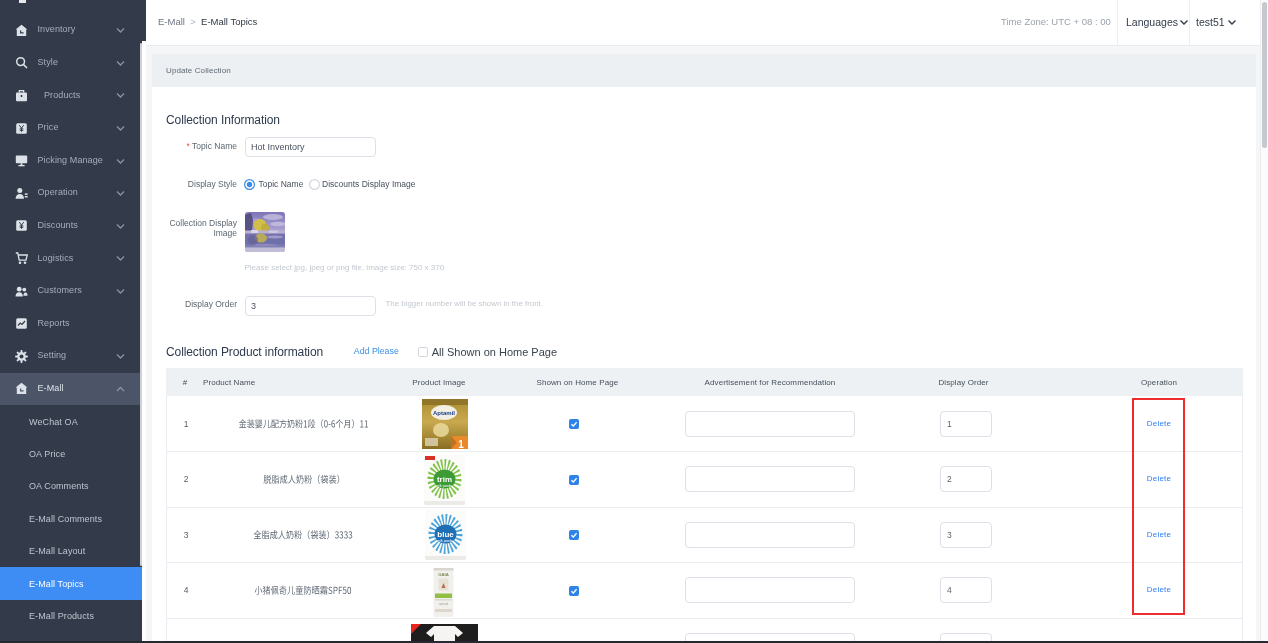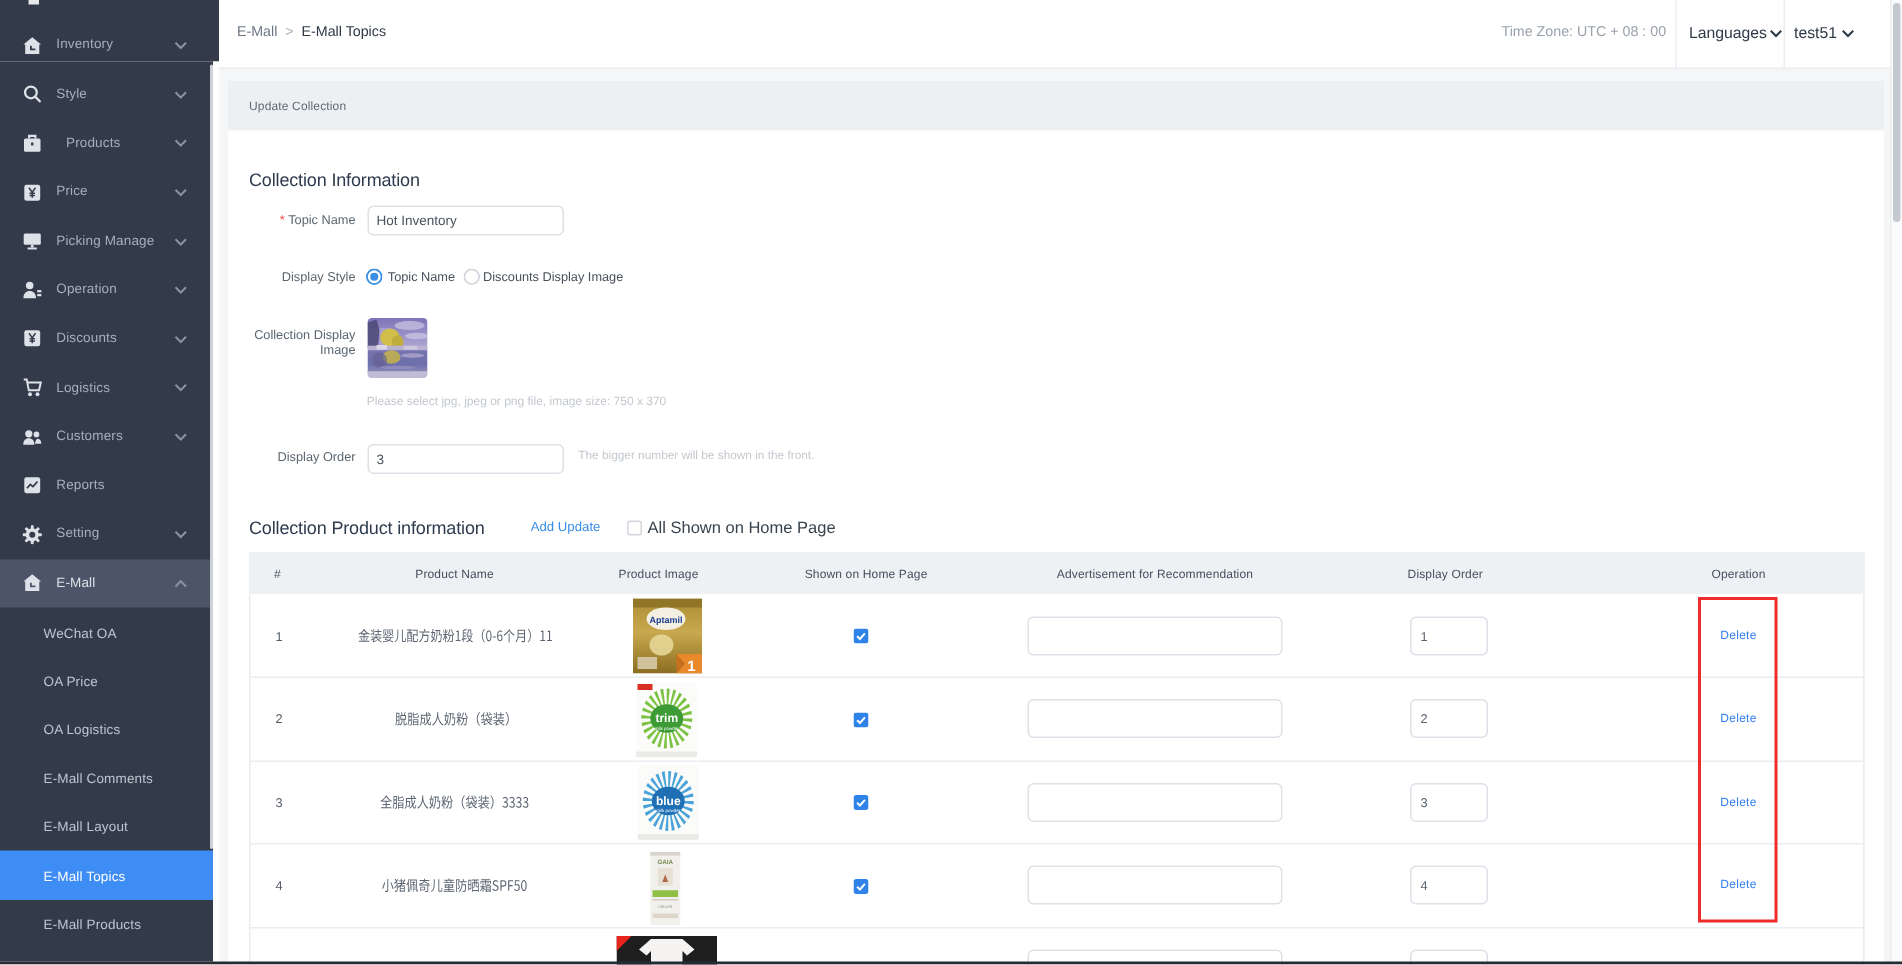--- a/index.html
+++ b/index.html
@@ -82,28 +82,28 @@
 <rect width="40" height="40" fill="#5a5f9e" opacity="0.12"></rect>
 </g>
 </svg>
 <div class="abs" style="left:244.5px;top:262.7px;font-size:8px;color:#c3c8cf">Please select jpg, jpeg or png file, image size: 750 x 370</div>
 <div class="abs lbl" style="left:0px;top:298.5px;width:237px;text-align:right">Display Order</div>
 <div class="abs" style="left:244.5px;top:295.5px;width:131px;height:20px;border:1px solid #dce1e7;border-radius:4px;background:#fff"></div>
 <div class="abs" style="left:251px;top:300.5px;font-size:9px;color:#49525e">3</div>
 <div class="abs" style="left:385.5px;top:298.7px;font-size:7.9px;color:#c3c8cf">The bigger number will be shown in the front.</div>
 
 <div class="abs bold" style="left:166px;top:344.5px;font-size:12px;color:#2e3b4e;letter-spacing:-0.1px">Collection Product information</div>
-<div class="abs" style="left:353.8px;top:346px;font-size:8.8px;color:#3a8ee6">Add Update</div>
+<div class="abs" style="left:353.8px;top:346px;font-size:8.8px;color:#3a8ee6">Add Please</div>
 <div class="abs" style="left:418px;top:347px;width:9.5px;height:9.5px;border:1px solid #d3d7dd;border-radius:2px;background:#fff"></div>
 <div class="abs bold" style="left:431.7px;top:346px;font-size:11px;color:#39434e">All Shown on Home Page</div>
 
 <div class="abs" style="left:166px;top:368px;width:1076.5px;height:275px;border-left:1px solid #e9ecf0;border-right:1px solid #e9ecf0"></div>
 <div class="abs" style="left:166px;top:368px;width:1076.5px;height:28px;background:#eef1f4"></div>
 <div class="abs bold" style="left:85.0px;top:377.5px;width:200px;text-align:center;font-size:8px;color:#454f5c;letter-spacing:0.1px">#</div>
-<div class="abs bold" style="left:203.0px;top:377.5px;width:200px;text-align:center;font-size:8px;color:#454f5c;letter-spacing:0.1px">Product Name</div>
+<div class="abs bold" style="left:203.0px;top:377.5px;width:200px;text-align:left;font-size:8px;color:#454f5c;letter-spacing:0.1px">Product Name</div>
 <div class="abs bold" style="left:339.0px;top:377.5px;width:200px;text-align:center;font-size:8px;color:#454f5c;letter-spacing:0.1px">Product Image</div>
 <div class="abs bold" style="left:477.4px;top:377.5px;width:200px;text-align:center;font-size:8px;color:#454f5c;letter-spacing:0.1px">Shown on Home Page</div>
 <div class="abs bold" style="left:670.0px;top:377.5px;width:200px;text-align:center;font-size:8px;color:#454f5c;letter-spacing:0.1px">Advertisement for Recommendation</div>
 <div class="abs bold" style="left:863.5px;top:377.5px;width:200px;text-align:center;font-size:8px;color:#454f5c;letter-spacing:0.1px">Display Order</div>
 <div class="abs bold" style="left:1059.0px;top:377.5px;width:200px;text-align:center;font-size:8px;color:#454f5c;letter-spacing:0.1px">Operation</div>
 <div class="abs" style="left:166px;top:451.0px;width:1076.5px;height:1px;background:#e9ecf0"></div>
 <div class="abs" style="left:181px;top:418.8px;width:10px;text-align:center;font-size:8.5px;color:#545d69">1</div>
 <svg class="abs" style="left:0;top:0;pointer-events:none" width="1268" height="643" viewBox="0 0 1268 643">
     <g transform="translate(238.7,427.4) scale(0.6707,0.8)" fill="#5b6470">
       <path d="M2.9 -6.5H9.1V-5.6H2.9ZM1.4 -4.0H10.7V-3.2H1.4ZM0.8 -0.2H11.2V0.6H0.8ZM5.5 -6.1H6.4V0.2H5.5ZM2.4 -2.6 3.1 -2.9Q3.4 -2.6 3.6 -2.2Q3.8 -1.8 4.0 -1.4Q4.2 -1.0 4.3 -0.7L3.5 -0.4Q3.4 -0.7 3.2 -1.1Q3.0 -1.5 2.8 -1.9Q2.6 -2.3 2.4 -2.6ZM8.8 -2.9 9.6 -2.6Q9.3 -2.0 8.9 -1.4Q8.5 -0.8 8.2 -0.4L7.5 -0.7Q7.7 -1.0 8.0 -1.4Q8.2 -1.8 8.4 -2.2Q8.6 -2.6 8.8 -2.9ZM6.4 -9.6Q6.8 -9.1 7.4 -8.6Q8.0 -8.1 8.7 -7.6Q9.4 -7.2 10.2 -6.8Q10.9 -6.5 11.7 -6.3Q11.6 -6.2 11.4 -6.0Q11.3 -5.9 11.2 -5.7Q11.1 -5.6 11.0 -5.5Q10.3 -5.7 9.6 -6.1Q8.8 -6.5 8.1 -7.0Q7.4 -7.5 6.7 -8.1Q6.1 -8.6 5.6 -9.2ZM6.0 -10.2 6.8 -9.8Q6.2 -8.8 5.3 -8.0Q4.3 -7.2 3.2 -6.5Q2.2 -5.9 1.0 -5.4Q0.9 -5.6 0.7 -5.9Q0.5 -6.1 0.4 -6.3Q1.5 -6.6 2.6 -7.2Q3.6 -7.8 4.5 -8.5Q5.4 -9.3 6.0 -10.2Z M17.4 -3.4 18.1 -3.1Q17.7 -2.7 17.1 -2.3Q16.5 -1.9 15.8 -1.6Q15.1 -1.2 14.4 -1.0Q13.7 -0.7 13.0 -0.6Q12.9 -0.7 12.7 -0.9Q12.6 -1.1 12.4 -1.2Q13.1 -1.4 13.8 -1.6Q14.5 -1.8 15.2 -2.1Q15.9 -2.4 16.4 -2.7Q17.0 -3.1 17.4 -3.4ZM18.6 -3.4Q19.0 -2.5 19.7 -1.8Q20.4 -1.1 21.4 -0.6Q22.4 -0.1 23.5 0.1Q23.4 0.3 23.2 0.5Q23.1 0.7 23.0 0.9Q21.8 0.6 20.8 0.0Q19.8 -0.5 19.0 -1.4Q18.3 -2.2 17.8 -3.2ZM22.1 -2.8 22.7 -2.3Q22.4 -2.0 21.9 -1.8Q21.5 -1.5 21.1 -1.3Q20.6 -1.1 20.2 -0.9L19.7 -1.3Q20.1 -1.5 20.5 -1.8Q21.0 -2.0 21.4 -2.3Q21.8 -2.5 22.1 -2.8ZM12.6 -3.7H23.4V-3.0H12.6ZM16.6 -8.4H23.2V-7.6H16.6ZM17.0 -5.7H23.0V-4.9H17.0ZM15.3 -10.1H16.1V-4.4H15.3ZM19.5 -10.1H20.4V-5.2H19.5ZM12.8 -8.9 13.4 -9.4Q13.8 -9.2 14.2 -8.8Q14.6 -8.5 14.9 -8.2L14.3 -7.6Q14.1 -7.8 13.9 -8.0Q13.6 -8.3 13.4 -8.5Q13.1 -8.7 12.8 -8.9ZM12.4 -5.8Q13.0 -6.1 13.8 -6.4Q14.7 -6.8 15.5 -7.2L15.7 -6.4Q14.9 -6.1 14.2 -5.7Q13.4 -5.4 12.8 -5.1ZM14.8 1.0 14.8 0.4 15.2 0.1 18.9 -0.7Q18.9 -0.6 18.9 -0.3Q18.9 -0.1 18.9 0.0Q17.6 0.3 16.8 0.5Q16.1 0.6 15.7 0.7Q15.2 0.8 15.1 0.9Q14.9 1.0 14.8 1.0ZM14.8 1.0Q14.8 0.9 14.7 0.8Q14.7 0.6 14.6 0.5Q14.6 0.4 14.5 0.3Q14.6 0.2 14.8 0.2Q14.9 0.1 15.0 -0.1Q15.1 -0.2 15.1 -0.5V-1.9L16.0 -1.9V0.3Q16.0 0.3 15.9 0.3Q15.8 0.4 15.6 0.4Q15.4 0.5 15.2 0.6Q15.0 0.7 14.9 0.8Q14.8 0.9 14.8 1.0ZM17.3 -4.5 18.1 -4.8Q18.3 -4.4 18.5 -4.1Q18.7 -3.7 18.8 -3.4L17.9 -3.1Q17.8 -3.4 17.6 -3.8Q17.5 -4.2 17.3 -4.5Z M24.7 -3.3H35.3V-2.5H24.7ZM32.3 -2.9 33.2 -2.7Q32.8 -1.8 32.1 -1.1Q31.4 -0.5 30.4 -0.0Q29.4 0.4 28.1 0.6Q26.7 0.9 25.0 1.0Q25.0 0.8 24.9 0.6Q24.8 0.3 24.7 0.2Q26.3 0.1 27.6 -0.1Q28.8 -0.3 29.8 -0.6Q30.7 -1.0 31.3 -1.5Q32.0 -2.1 32.3 -2.9ZM26.4 -1.1 27.0 -1.7Q28.1 -1.5 29.2 -1.3Q30.4 -1.0 31.4 -0.8Q32.5 -0.5 33.4 -0.2Q34.3 0.0 35.1 0.3L34.3 1.0Q33.4 0.6 32.2 0.2Q30.9 -0.1 29.4 -0.5Q27.9 -0.8 26.4 -1.1ZM26.4 -1.1Q26.7 -1.5 27.2 -2.0Q27.6 -2.5 28.0 -3.1Q28.4 -3.7 28.6 -4.2L29.5 -3.9Q29.2 -3.4 28.9 -2.9Q28.5 -2.4 28.1 -1.9Q27.7 -1.4 27.4 -1.1ZM25.2 -9.7H29.5V-5.9H28.8V-9.0H26.0V-5.9H25.2ZM27.0 -8.3H27.8Q27.7 -7.4 27.6 -6.6Q27.5 -5.9 27.2 -5.4Q26.9 -4.8 26.4 -4.5Q25.9 -4.1 25.1 -3.8Q25.0 -4.0 24.9 -4.1Q24.8 -4.3 24.6 -4.4Q25.4 -4.6 25.9 -5.0Q26.3 -5.3 26.6 -5.7Q26.8 -6.2 26.9 -6.8Q27.0 -7.5 27.0 -8.3ZM27.2 -5.6 27.7 -6.1Q28.0 -5.9 28.4 -5.7Q28.8 -5.4 29.1 -5.2Q29.5 -5.0 29.7 -4.8L29.2 -4.2Q29.0 -4.4 28.7 -4.6Q28.3 -4.9 28.0 -5.1Q27.6 -5.4 27.2 -5.6ZM30.4 -9.7H34.8V-5.8H34.0V-9.0H31.2V-5.8H30.4ZM32.3 -8.3H33.0Q33.0 -7.3 32.9 -6.6Q32.7 -5.9 32.5 -5.3Q32.2 -4.8 31.7 -4.4Q31.2 -4.1 30.4 -3.8Q30.3 -4.0 30.2 -4.1Q30.1 -4.3 29.9 -4.4Q30.7 -4.6 31.1 -5.0Q31.6 -5.3 31.8 -5.7Q32.1 -6.2 32.2 -6.8Q32.2 -7.4 32.3 -8.3ZM32.4 -5.5 32.8 -6.0Q33.2 -5.8 33.7 -5.5Q34.1 -5.2 34.5 -4.9Q34.9 -4.6 35.2 -4.4L34.7 -3.8Q34.5 -4.1 34.1 -4.4Q33.7 -4.7 33.2 -5.0Q32.8 -5.3 32.4 -5.5Z M39.1 -9.6H40.0V-5.7Q40.0 -4.8 39.9 -3.9Q39.8 -2.9 39.5 -2.1Q39.2 -1.2 38.6 -0.4Q38.0 0.3 37.0 1.0Q37.0 0.9 36.8 0.7Q36.7 0.6 36.6 0.5Q36.5 0.4 36.4 0.3Q37.3 -0.3 37.9 -1.0Q38.4 -1.7 38.7 -2.5Q38.9 -3.3 39.0 -4.1Q39.1 -4.9 39.1 -5.7ZM43.6 -9.6H44.5V-0.7Q44.5 -0.3 44.6 -0.2Q44.6 -0.0 44.9 -0.0Q45.0 -0.0 45.2 -0.0Q45.3 -0.0 45.5 -0.0Q45.7 -0.0 45.9 -0.0Q46.1 -0.0 46.2 -0.0Q46.4 -0.0 46.5 -0.2Q46.6 -0.5 46.7 -1.0Q46.7 -1.6 46.7 -2.5Q46.9 -2.4 47.1 -2.3Q47.4 -2.2 47.6 -2.1Q47.5 -1.0 47.4 -0.4Q47.3 0.3 47.0 0.6Q46.8 0.8 46.2 0.8Q46.2 0.8 46.0 0.8Q45.8 0.8 45.5 0.8Q45.3 0.8 45.1 0.8Q44.9 0.8 44.8 0.8Q44.3 0.8 44.1 0.7Q43.8 0.6 43.7 0.2Q43.6 -0.1 43.6 -0.7Z M55.1 -5.8H58.7V-4.9H55.1ZM54.7 -5.8H55.6V-0.6Q55.6 -0.2 55.7 -0.1Q55.8 -0.0 56.2 -0.0Q56.3 -0.0 56.6 -0.0Q56.8 -0.0 57.1 -0.0Q57.4 -0.0 57.7 -0.0Q58.0 -0.0 58.1 -0.0Q58.4 -0.0 58.5 -0.2Q58.6 -0.3 58.7 -0.8Q58.8 -1.2 58.8 -2.1Q58.9 -2.0 59.0 -1.9Q59.2 -1.8 59.3 -1.8Q59.5 -1.7 59.6 -1.7Q59.6 -0.7 59.4 -0.2Q59.3 0.4 59.0 0.6Q58.7 0.8 58.2 0.8Q58.1 0.8 57.9 0.8Q57.7 0.8 57.4 0.8Q57.1 0.8 56.9 0.8Q56.6 0.8 56.4 0.8Q56.2 0.8 56.1 0.8Q55.6 0.8 55.3 0.7Q55.0 0.6 54.8 0.3Q54.7 0.0 54.7 -0.6ZM54.6 -9.5H59.2V-4.1H58.3V-8.7H54.6ZM49.0 -7.4H53.8V0.7H53.0V-6.6H49.7V0.9H49.0ZM49.4 -2.6H53.4V-1.9H49.4ZM49.4 -0.6H53.4V0.1H49.4ZM48.7 -9.6H54.1V-8.8H48.7ZM50.4 -9.4H51.1V-6.9H50.4ZM51.8 -9.4H52.4V-6.9H51.8ZM50.5 -6.9H51.0V-5.7Q51.0 -5.3 51.0 -4.9Q50.9 -4.5 50.7 -4.1Q50.5 -3.6 50.1 -3.3Q50.1 -3.4 49.9 -3.5Q49.8 -3.6 49.7 -3.6Q50.1 -3.9 50.2 -4.3Q50.4 -4.7 50.5 -5.0Q50.5 -5.4 50.5 -5.7ZM51.7 -6.9H52.2V-4.4Q52.2 -4.3 52.2 -4.2Q52.3 -4.2 52.4 -4.2Q52.4 -4.2 52.5 -4.2Q52.6 -4.2 52.7 -4.2Q52.8 -4.2 52.8 -4.2Q53.0 -4.2 53.0 -4.2Q53.1 -4.2 53.2 -4.1Q53.4 -4.1 53.5 -4.0Q53.4 -3.9 53.3 -3.8Q53.2 -3.7 52.9 -3.7Q52.9 -3.7 52.8 -3.7Q52.6 -3.7 52.5 -3.7Q52.4 -3.7 52.3 -3.7Q52.0 -3.7 51.8 -3.8Q51.7 -3.9 51.7 -4.4Z M60.8 -8.0H71.2V-7.1H60.8ZM64.6 -5.2H69.4V-4.3H64.6ZM69.1 -5.2H70.1Q70.1 -5.2 70.1 -5.1Q70.0 -5.0 70.0 -4.9Q70.0 -4.8 70.0 -4.8Q69.9 -3.1 69.8 -2.0Q69.6 -1.0 69.5 -0.4Q69.3 0.2 69.1 0.4Q68.9 0.6 68.6 0.7Q68.4 0.8 68.0 0.8Q67.7 0.9 67.2 0.8Q66.6 0.8 66.0 0.8Q66.0 0.6 65.9 0.3Q65.8 0.1 65.7 -0.1Q66.3 -0.0 66.9 -0.0Q67.5 -0.0 67.7 -0.0Q67.9 -0.0 68.0 -0.0Q68.2 -0.1 68.3 -0.1Q68.5 -0.3 68.6 -0.9Q68.8 -1.4 68.9 -2.4Q69.0 -3.4 69.1 -5.1ZM64.1 -7.5H65.1Q65.0 -6.5 65.0 -5.6Q64.9 -4.6 64.6 -3.7Q64.4 -2.7 64.0 -1.9Q63.6 -1.0 62.9 -0.3Q62.2 0.5 61.2 1.0Q61.1 0.8 60.9 0.6Q60.7 0.4 60.6 0.3Q61.5 -0.2 62.2 -0.9Q62.8 -1.5 63.2 -2.3Q63.5 -3.1 63.7 -4.0Q63.9 -4.9 64.0 -5.7Q64.1 -6.6 64.1 -7.5ZM65.3 -9.8 66.1 -10.2Q66.4 -9.7 66.6 -9.2Q66.9 -8.7 67.0 -8.4L66.1 -8.0Q66.0 -8.3 65.8 -8.9Q65.5 -9.4 65.3 -9.8Z M76.7 -9.2H81.4V-8.4H76.7ZM80.8 -5.8H82.6V-4.9H80.7ZM72.6 -7.6H76.2V-6.8H72.6ZM72.8 -3.5Q73.0 -4.2 73.2 -5.0Q73.4 -5.8 73.6 -6.7Q73.7 -7.6 73.9 -8.4Q74.0 -9.3 74.1 -10.1L75.0 -10.1Q74.9 -9.2 74.7 -8.3Q74.6 -7.4 74.4 -6.5Q74.2 -5.5 74.0 -4.7Q73.8 -3.9 73.6 -3.2ZM72.8 -3.5 73.3 -4.2Q73.9 -3.8 74.5 -3.3Q75.1 -2.8 75.6 -2.3Q76.1 -1.8 76.4 -1.4L75.8 -0.7Q75.6 -1.1 75.1 -1.6Q74.5 -2.1 74.0 -2.6Q73.4 -3.1 72.8 -3.5ZM75.8 -7.6H76.0L76.1 -7.7L76.7 -7.6Q76.5 -5.2 76.1 -3.6Q75.6 -1.9 74.9 -0.8Q74.1 0.3 73.0 0.9Q72.9 0.8 72.7 0.6Q72.6 0.3 72.4 0.2Q73.4 -0.3 74.1 -1.3Q74.8 -2.3 75.3 -3.9Q75.7 -5.4 75.8 -7.5ZM82.3 -5.8H83.2Q83.2 -5.8 83.2 -5.7Q83.2 -5.6 83.2 -5.5Q83.2 -5.4 83.2 -5.3Q83.1 -3.9 83.0 -2.9Q82.9 -1.8 82.8 -1.2Q82.8 -0.5 82.6 -0.1Q82.5 0.3 82.4 0.4Q82.2 0.7 82.0 0.7Q81.8 0.8 81.5 0.9Q81.2 0.9 80.7 0.9Q80.3 0.9 79.7 0.8Q79.7 0.6 79.7 0.4Q79.6 0.1 79.5 -0.0Q80.0 0.0 80.5 0.0Q80.9 0.0 81.1 0.0Q81.3 0.0 81.4 -0.0Q81.5 -0.0 81.6 -0.1Q81.8 -0.3 81.9 -0.9Q82.0 -1.5 82.1 -2.6Q82.2 -3.7 82.3 -5.6ZM78.1 -8.9H79.0Q79.0 -7.8 78.9 -6.7Q78.9 -5.6 78.7 -4.5Q78.6 -3.4 78.3 -2.4Q78.1 -1.4 77.6 -0.5Q77.2 0.3 76.5 1.0Q76.4 0.8 76.2 0.7Q76.0 0.5 75.8 0.4Q76.5 -0.2 76.9 -1.0Q77.3 -1.8 77.5 -2.8Q77.8 -3.7 77.9 -4.8Q78.0 -5.8 78.1 -6.9Q78.1 -7.9 78.1 -8.9ZM81.0 -9.2H81.8Q81.7 -8.5 81.6 -7.7Q81.4 -6.9 81.3 -6.2Q81.1 -5.5 81.0 -4.9H80.1Q80.3 -5.5 80.4 -6.2Q80.6 -7.0 80.7 -7.8Q80.9 -8.5 81.0 -9.2Z M90.8 -9.8 91.7 -9.7Q91.5 -8.6 91.1 -7.7Q90.8 -6.8 90.3 -6.1Q89.8 -5.3 89.1 -4.8Q89.1 -4.9 89.0 -5.0Q89.0 -5.2 88.9 -5.4Q88.8 -5.5 88.7 -5.6Q89.6 -6.3 90.1 -7.4Q90.6 -8.5 90.8 -9.8ZM89.5 -5.3H94.0V-4.5H89.5ZM93.7 -5.3H94.5Q94.5 -5.3 94.5 -5.2Q94.5 -5.2 94.5 -5.1Q94.5 -5.0 94.5 -4.9Q94.5 -3.5 94.4 -2.6Q94.3 -1.6 94.3 -1.0Q94.2 -0.4 94.1 -0.1Q94.0 0.3 93.8 0.4Q93.7 0.6 93.5 0.7Q93.3 0.8 93.1 0.8Q92.9 0.8 92.5 0.8Q92.1 0.8 91.7 0.8Q91.7 0.6 91.6 0.4Q91.6 0.2 91.5 -0.0Q91.9 0.0 92.2 0.0Q92.5 0.0 92.7 0.0Q92.8 0.0 92.9 0.0Q93.0 -0.0 93.1 -0.1Q93.2 -0.3 93.3 -0.8Q93.4 -1.3 93.5 -2.4Q93.6 -3.4 93.7 -5.1ZM91.0 -4.9 91.9 -4.8Q91.8 -3.5 91.4 -2.4Q91.1 -1.3 90.6 -0.5Q90.0 0.3 89.1 0.9Q89.1 0.9 89.0 0.7Q88.8 0.6 88.7 0.5Q88.6 0.4 88.5 0.3Q89.8 -0.5 90.3 -1.7Q90.9 -3.0 91.0 -4.9ZM93.4 -9.9Q93.6 -8.9 93.9 -8.1Q94.2 -7.3 94.6 -6.7Q95.0 -6.1 95.6 -5.6Q95.4 -5.5 95.3 -5.3Q95.1 -5.1 95.0 -4.9Q94.3 -5.5 93.9 -6.2Q93.4 -6.9 93.1 -7.8Q92.8 -8.6 92.6 -9.7ZM86.4 -10.1H87.2V1.0H86.4ZM84.5 -5.9H88.8V-5.1H84.5ZM86.3 -5.6 86.9 -5.4Q86.7 -4.6 86.4 -3.7Q86.1 -2.8 85.7 -2.0Q85.3 -1.2 84.9 -0.7Q84.8 -0.9 84.6 -1.1Q84.5 -1.4 84.4 -1.6Q84.8 -2.0 85.1 -2.7Q85.5 -3.4 85.8 -4.2Q86.2 -4.9 86.3 -5.6ZM87.1 -4.6Q87.3 -4.5 87.5 -4.2Q87.8 -4.0 88.1 -3.6Q88.3 -3.3 88.6 -3.0Q88.8 -2.7 88.9 -2.6L88.4 -1.9Q88.2 -2.1 88.0 -2.4Q87.8 -2.8 87.5 -3.1Q87.3 -3.5 87.1 -3.8Q86.8 -4.1 86.7 -4.2ZM84.6 -9.1 85.3 -9.2Q85.5 -8.6 85.7 -7.9Q85.9 -7.2 85.9 -6.7L85.2 -6.5Q85.2 -6.8 85.1 -7.3Q85.0 -7.7 84.9 -8.2Q84.8 -8.7 84.6 -9.1ZM88.3 -9.3 89.1 -9.1Q88.9 -8.7 88.7 -8.2Q88.6 -7.7 88.4 -7.3Q88.2 -6.8 88.1 -6.5L87.4 -6.7Q87.6 -7.0 87.7 -7.5Q87.9 -8.0 88.0 -8.4Q88.2 -8.9 88.3 -9.3Z M97.1 0.0V-0.9H99.0V-7.5H97.5V-8.2Q98.0 -8.3 98.5 -8.4Q98.9 -8.6 99.3 -8.8H100.1V-0.9H101.9V0.0Z M109.6 -9.6H111.9V-8.9H109.6ZM108.3 -4.6H112.6V-3.8H108.3ZM104.4 -7.1H107.7V-6.3H104.4ZM104.4 -4.7H107.6V-3.9H104.4ZM109.4 -3.9Q109.8 -2.9 110.5 -2.1Q111.1 -1.3 112.1 -0.7Q113.0 -0.1 114.2 0.2Q114.1 0.3 114.0 0.4Q113.9 0.5 113.8 0.7Q113.7 0.8 113.6 0.9Q111.8 0.4 110.6 -0.8Q109.3 -2.0 108.7 -3.7ZM103.1 -1.9Q103.7 -2.0 104.4 -2.1Q105.2 -2.2 106.1 -2.3Q107.0 -2.4 107.8 -2.6L107.9 -1.8Q106.6 -1.6 105.4 -1.4Q104.2 -1.2 103.2 -1.0ZM107.3 -10.2 108.0 -9.5Q107.5 -9.2 106.9 -9.0Q106.3 -8.8 105.6 -8.7Q105.0 -8.5 104.4 -8.3Q104.4 -8.5 104.3 -8.7Q104.2 -8.9 104.1 -9.0Q104.7 -9.2 105.3 -9.4Q105.8 -9.5 106.4 -9.8Q106.9 -10.0 107.3 -10.2ZM109.1 -9.6H110.0V-8.2Q110.0 -7.6 109.8 -7.0Q109.7 -6.4 109.4 -5.9Q109.0 -5.3 108.4 -4.9Q108.3 -5.0 108.2 -5.1Q108.1 -5.2 108.0 -5.3Q107.8 -5.4 107.7 -5.4Q108.3 -5.9 108.6 -6.3Q108.9 -6.8 109.0 -7.3Q109.1 -7.7 109.1 -8.2ZM112.4 -4.6H112.6L112.7 -4.7L113.3 -4.5Q112.9 -2.9 112.1 -1.8Q111.3 -0.7 110.3 -0.0Q109.2 0.6 107.9 1.0Q107.8 0.9 107.7 0.7Q107.7 0.6 107.6 0.5Q107.5 0.3 107.4 0.2Q108.6 -0.1 109.6 -0.7Q110.6 -1.3 111.4 -2.2Q112.1 -3.1 112.4 -4.5ZM104.1 -9.0 104.9 -8.7V0.8H104.1ZM111.6 -9.6H112.5V-6.6Q112.5 -6.3 112.5 -6.3Q112.5 -6.2 112.7 -6.2Q112.7 -6.2 112.9 -6.2Q113.1 -6.2 113.2 -6.2Q113.4 -6.2 113.5 -6.2Q113.6 -6.2 113.8 -6.2Q113.9 -6.2 114.0 -6.2Q114.1 -6.1 114.1 -5.9Q114.1 -5.7 114.1 -5.5Q114.0 -5.5 113.8 -5.5Q113.7 -5.5 113.5 -5.5Q113.4 -5.5 113.2 -5.5Q113.0 -5.5 112.9 -5.5Q112.7 -5.5 112.6 -5.5Q112.2 -5.5 112.0 -5.6Q111.8 -5.7 111.7 -6.0Q111.6 -6.2 111.6 -6.6Z M123.0 -4.6Q123.0 -5.7 123.3 -6.8Q123.6 -7.8 124.1 -8.7Q124.7 -9.5 125.4 -10.3L126.1 -9.9Q125.4 -9.2 124.9 -8.4Q124.4 -7.5 124.1 -6.6Q123.9 -5.6 123.9 -4.6Q123.9 -3.5 124.1 -2.5Q124.4 -1.6 124.9 -0.8Q125.4 0.1 126.1 0.8L125.4 1.1Q124.7 0.4 124.1 -0.5Q123.6 -1.3 123.3 -2.4Q123.0 -3.4 123.0 -4.6Z M130.0 0.2Q129.2 0.2 128.5 -0.3Q127.9 -0.9 127.6 -1.9Q127.3 -2.9 127.3 -4.4Q127.3 -6.0 127.6 -7.0Q127.9 -8.0 128.5 -8.5Q129.2 -9.0 130.0 -9.0Q130.8 -9.0 131.4 -8.5Q132.1 -8.0 132.4 -7.0Q132.7 -6.0 132.7 -4.4Q132.7 -2.9 132.4 -1.9Q132.1 -0.9 131.4 -0.3Q130.8 0.2 130.0 0.2ZM130.0 -0.7Q130.5 -0.7 130.9 -1.1Q131.3 -1.5 131.5 -2.3Q131.7 -3.1 131.7 -4.4Q131.7 -5.7 131.5 -6.5Q131.3 -7.3 130.9 -7.7Q130.5 -8.1 130.0 -8.1Q129.5 -8.1 129.1 -7.7Q128.7 -7.3 128.5 -6.5Q128.3 -5.7 128.3 -4.4Q128.3 -3.1 128.5 -2.3Q128.7 -1.5 129.1 -1.1Q129.5 -0.7 130.0 -0.7Z M133.9 -2.9V-3.8H137.0V-2.9Z M141.1 0.2Q140.5 0.2 139.9 -0.1Q139.4 -0.4 139.0 -0.9Q138.6 -1.5 138.4 -2.3Q138.2 -3.1 138.2 -4.2Q138.2 -5.5 138.4 -6.4Q138.7 -7.3 139.1 -7.9Q139.6 -8.4 140.2 -8.7Q140.8 -9.0 141.4 -9.0Q142.1 -9.0 142.6 -8.7Q143.1 -8.4 143.5 -8.1L142.9 -7.4Q142.6 -7.7 142.2 -7.9Q141.9 -8.1 141.5 -8.1Q140.8 -8.1 140.3 -7.7Q139.8 -7.3 139.5 -6.5Q139.2 -5.6 139.2 -4.2Q139.2 -3.1 139.4 -2.3Q139.6 -1.5 140.1 -1.1Q140.5 -0.7 141.1 -0.7Q141.5 -0.7 141.9 -1.0Q142.2 -1.2 142.4 -1.7Q142.6 -2.1 142.6 -2.7Q142.6 -3.3 142.4 -3.7Q142.2 -4.2 141.9 -4.4Q141.5 -4.6 141.0 -4.6Q140.6 -4.6 140.1 -4.4Q139.6 -4.1 139.2 -3.4L139.1 -4.3Q139.4 -4.7 139.7 -4.9Q140.1 -5.2 140.4 -5.3Q140.8 -5.5 141.2 -5.5Q141.9 -5.5 142.5 -5.2Q143.0 -4.8 143.3 -4.2Q143.6 -3.6 143.6 -2.7Q143.6 -1.8 143.3 -1.2Q142.9 -0.6 142.4 -0.2Q141.8 0.2 141.1 0.2Z M150.2 -10.1 151.0 -9.7Q150.4 -8.6 149.5 -7.6Q148.5 -6.7 147.5 -5.9Q146.4 -5.1 145.2 -4.5Q145.1 -4.7 144.9 -5.0Q144.8 -5.2 144.6 -5.4Q145.7 -5.8 146.8 -6.6Q147.8 -7.3 148.7 -8.2Q149.6 -9.1 150.2 -10.1ZM150.5 -9.4Q151.3 -8.4 152.1 -7.7Q153.0 -6.9 153.9 -6.4Q154.8 -5.8 155.8 -5.3Q155.6 -5.2 155.4 -5.0Q155.2 -4.7 155.1 -4.5Q154.1 -5.0 153.2 -5.7Q152.3 -6.3 151.5 -7.1Q150.6 -7.9 149.7 -9.0ZM149.7 -6.5H150.6V0.9H149.7Z M159.2 -9.4H165.4V-8.6H159.2ZM159.2 -6.6H165.5V-5.7H159.2ZM159.1 -3.7H165.4V-2.8H159.1ZM158.6 -9.4H159.5V-5.7Q159.5 -5.0 159.5 -4.1Q159.4 -3.2 159.1 -2.3Q158.9 -1.4 158.4 -0.5Q158.0 0.3 157.2 1.0Q157.1 0.9 157.0 0.7Q156.9 0.6 156.7 0.5Q156.6 0.4 156.5 0.3Q157.2 -0.3 157.6 -1.1Q158.1 -1.8 158.3 -2.6Q158.5 -3.4 158.6 -4.2Q158.6 -5.0 158.6 -5.7ZM165.0 -9.4H166.0V-0.4Q166.0 0.1 165.9 0.4Q165.7 0.6 165.4 0.7Q165.0 0.9 164.4 0.9Q163.8 0.9 162.8 0.9Q162.8 0.8 162.7 0.6Q162.7 0.4 162.6 0.3Q162.5 0.1 162.4 -0.0Q162.9 -0.0 163.4 -0.0Q163.9 -0.0 164.2 -0.0Q164.5 -0.0 164.7 -0.0Q164.9 -0.0 165.0 -0.1Q165.0 -0.2 165.0 -0.4Z M171.8 -4.6Q171.8 -3.4 171.5 -2.4Q171.2 -1.3 170.7 -0.5Q170.1 0.4 169.4 1.1L168.7 0.8Q169.4 0.1 169.9 -0.8Q170.4 -1.6 170.7 -2.5Q170.9 -3.5 170.9 -4.6Q170.9 -5.6 170.7 -6.6Q170.4 -7.5 169.9 -8.4Q169.4 -9.2 168.7 -9.9L169.4 -10.3Q170.1 -9.5 170.7 -8.7Q171.2 -7.8 171.5 -6.8Q171.8 -5.7 171.8 -4.6Z M181.2 0.0V-0.9H183.2V-7.5H181.6V-8.2Q182.2 -8.3 182.6 -8.4Q183.1 -8.6 183.4 -8.8H184.3V-0.9H186.0V0.0Z M187.9 0.0V-0.9H189.8V-7.5H188.3V-8.2Q188.8 -8.3 189.3 -8.4Q189.7 -8.6 190.1 -8.8H190.9V-0.9H192.7V0.0Z"></path>
@@ -392,21 +392,21 @@
 <svg class="abs" style="left:15px;top:382.4px" width="13" height="13" viewBox="0 0 13 13">
     <path d="M6.5 0.8 L12.4 5.6 L11.2 5.6 L11.2 12 L1.8 12 L1.8 5.6 L0.6 5.6 Z" fill="#dde2e8"></path>
     <path d="M5 9.5 L5 6.5 L6.2 6.5 L6.2 8.3 L8.6 8.3 L8.6 9.5 Z" fill="#4c5468"></path>
   </svg>
 <div class="abs" style="left:37.5px;top:382.9px;font-size:9px;color:#dde1e8;letter-spacing:0.1px">E-Mall</div>
 <svg class="abs" style="left:115.5px;top:385.7px" width="9" height="7">
     <polyline points="1,5 4.5,1.5 8,5" fill="none" stroke="#8b93a3" stroke-width="1.3"></polyline>
   </svg>
 <div class="abs" style="left:29px;top:416.6px;font-size:9px;color:#bfc5cf;letter-spacing:0.1px">WeChat OA</div>
 <div class="abs" style="left:29px;top:449.0px;font-size:9px;color:#bfc5cf;letter-spacing:0.1px">OA Price</div>
-<div class="abs" style="left:29px;top:481.4px;font-size:9px;color:#bfc5cf;letter-spacing:0.1px">OA Logistics</div>
+<div class="abs" style="left:29px;top:481.4px;font-size:9px;color:#bfc5cf;letter-spacing:0.1px">OA Comments</div>
 <div class="abs" style="left:29px;top:513.8px;font-size:9px;color:#bfc5cf;letter-spacing:0.1px">E-Mall Comments</div>
 <div class="abs" style="left:29px;top:546.2px;font-size:9px;color:#bfc5cf;letter-spacing:0.1px">E-Mall Layout</div>
 <div class="abs" style="left:0;top:567.2px;width:142px;height:32.4px;background:#3e8df5"></div>
 <div class="abs" style="left:29px;top:578.6px;font-size:9px;color:#fdfdfe;letter-spacing:0.1px">E-Mall Topics</div>
 <div class="abs" style="left:29px;top:611.0px;font-size:9px;color:#bfc5cf;letter-spacing:0.1px">E-Mall Products</div>
 
 <div class="abs" style="left:139.5px;top:43px;width:2px;height:523px;background:#cdd1d8;border-radius:1px"></div>
 
 <div class="abs" style="left:0;top:641px;width:1268px;height:2px;background:#262a33"></div>
 

